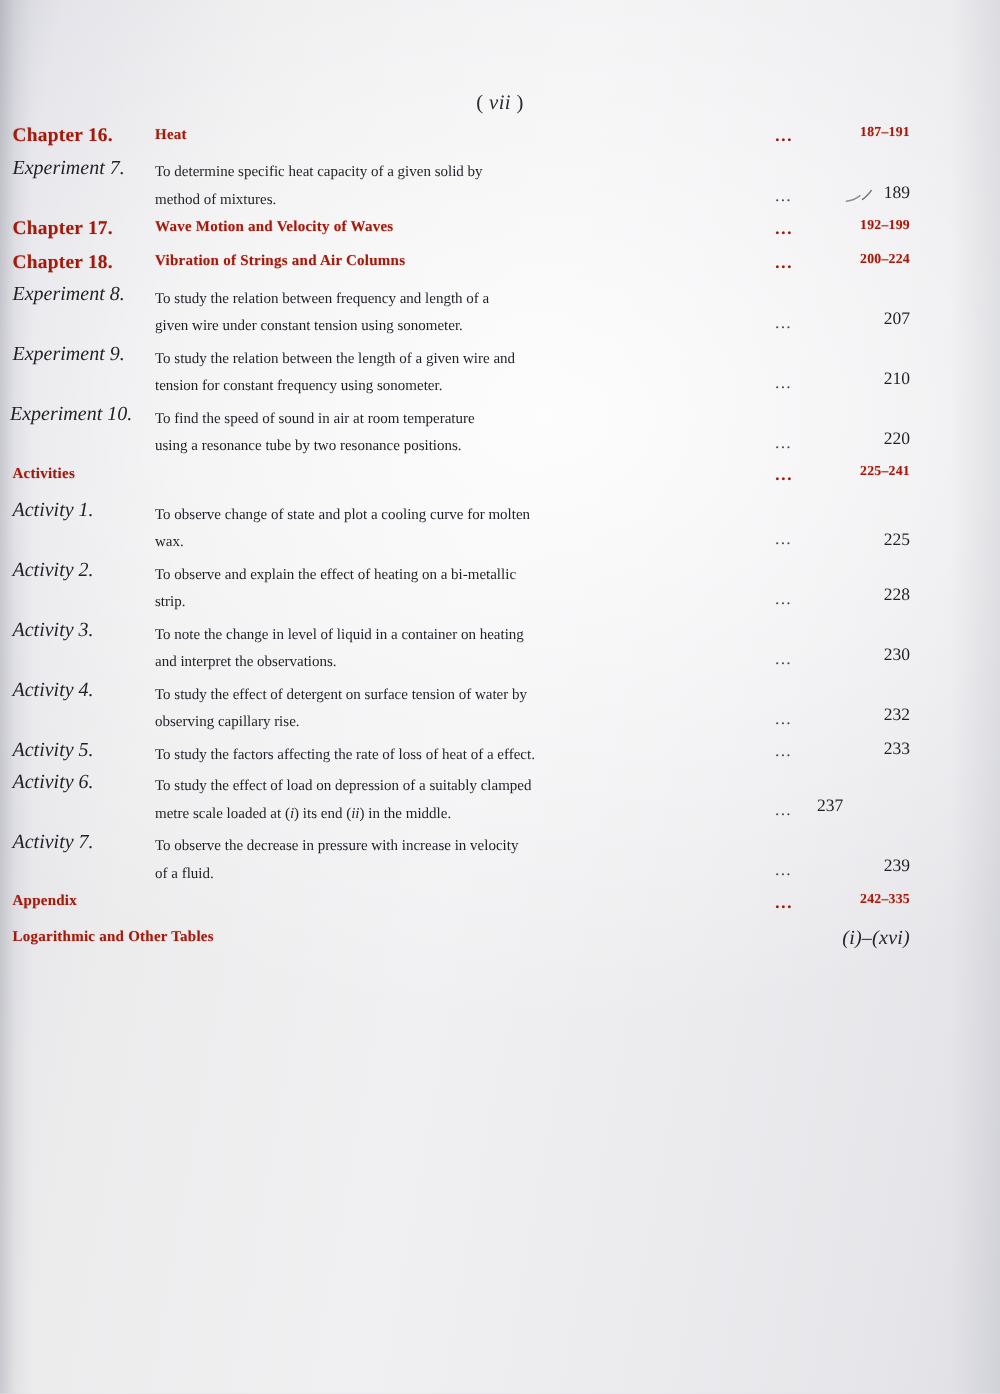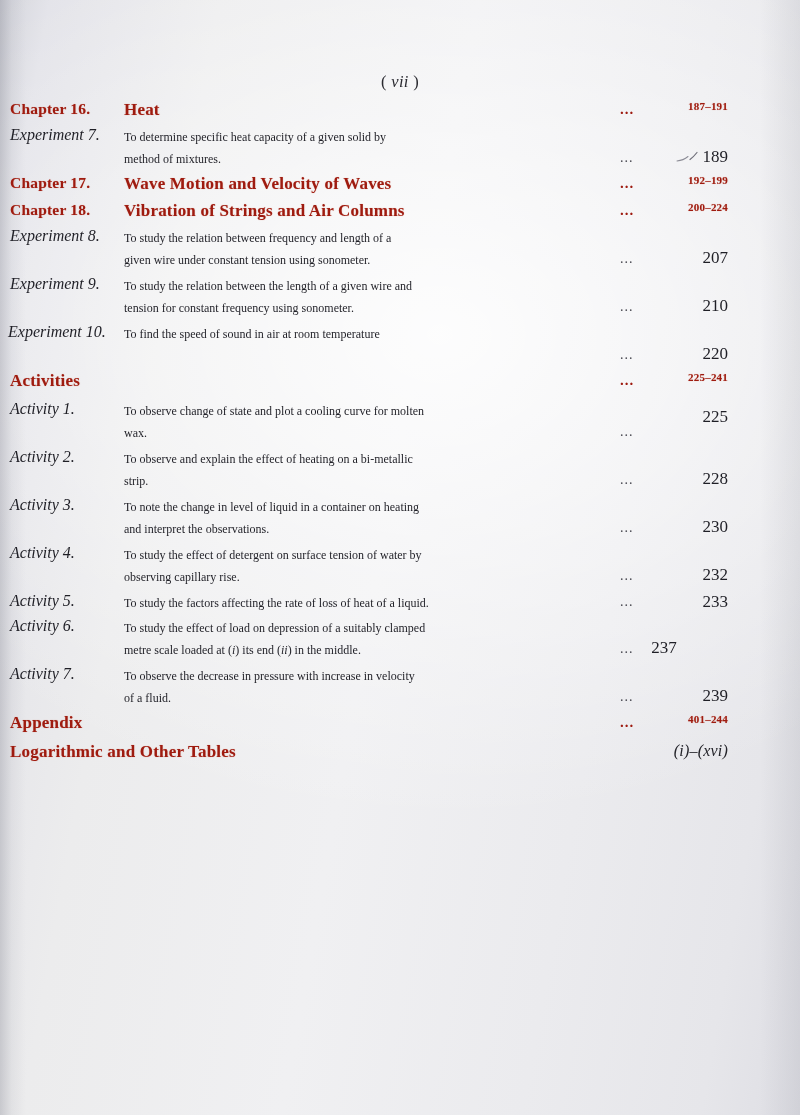--- a/index.html
+++ b/index.html
@@ -80,21 +80,21 @@
     font-size: 15.5px;
     letter-spacing: 0.2px;
     text-shadow: 0 0 1px rgba(200,70,40,0.45);
   }
   .chapline .title {
     position: absolute;
     left: 124px;
     top: 0;
     font-weight: bold;
     color: #9e1b10;
-    font-size: 17px;
+    font-size: 12px;
     letter-spacing: 0.2px;
     text-shadow: 0 0 1px rgba(200,70,40,0.45);
   }
   .chapline .title.flush {
     left: 10px;
   }
   .chapline .dots {
     position: absolute;
     left: 620px;
     top: 1px;
@@ -155,21 +155,21 @@
     left: 620px;
     font-size: 14px;
     color: #4a4a52;
     letter-spacing: 1px;
   }
   .entry .pg {
     position: absolute;
     left: 600px;
     width: 128px;
     text-align: right;
-    font-size: 17px;
+    font-size: 14px;
     color: #1f1f26;
   }
 
   
   .pencil {
     position: absolute;
     left: 676px;
     top: 150px;
     width: 30px;
     height: 14px;
@@ -219,34 +219,34 @@
         <span class="pg" style="top: 21px;">207</span>
       </div>
       <div class="row entry" style="position: absolute; top: 175px; left: 0px; width: 800px;">
         <span class="enum">Experiment 9.</span>
         <span class="desc"><span>To study the relation between the length of a given wire and</span><br><span>tension for constant frequency using sonometer.</span></span>
         <span class="dots" style="top: 24px;">...</span>
         <span class="pg" style="top: 21px;">210</span>
       </div>
       <div class="row entry" style="position: absolute; top: 223px; left: 0px; width: 800px; padding-left: 48px;">
         <span class="enum wide">Experiment 10.</span>
-        <span class="desc"><span>To find the speed of sound in air at room temperature</span><br></span>
+        <span class="desc"><span>To find the speed of sound in air at room temperature</span><br><span>using a resonance tube by two resonance positions.</span></span>
         <span class="dots" style="top: 24px;">...</span>
         <span class="pg" style="top: 21px;">220</span>
       </div>
       <div class="row chapline" style="position: absolute; top: 271px; left: 0px; width: 800px;">
         <span class="title flush">Activities</span>
         <span class="dots">...</span>
         <span class="pages">225–241</span>
       </div>
       <div class="row entry" style="position: absolute; top: 300px; left: 0px; width: 740px;">
         <span class="enum">Activity 1.</span>
         <span class="desc"><span>To observe change of state and plot a cooling curve for molten</span><br><span>wax.</span></span>
         <span class="dots" style="top: 24px;">...</span>
-        <span class="pg" style="top: 7px;">225</span>
+        <span class="pg" style="top: 25px;">225</span>
       </div>
       <div class="row entry" style="position: absolute; top: 348px; left: 0px; width: 800px; padding-left: 38px;">
         <span class="enum">Activity 2.</span>
         <span class="desc"><span>To observe and explain the effect of heating on a bi-metallic</span><br><span>strip.</span></span>
         <span class="dots" style="top: 24px;">...</span>
         <span class="pg" style="top: 21px;">228</span>
       </div>
       <div class="row entry" style="position: absolute; top: 396px; left: 0px; width: 800px;">
         <span class="enum">Activity 3.</span>
         <span class="desc"><span>To note the change in level of liquid in a container on heating</span><br><span>and interpret the observations.</span></span>
@@ -254,40 +254,40 @@
         <span class="pg" style="top: 21px;">230</span>
       </div>
       <div class="row entry" style="position: absolute; top: 444px; left: 0px; width: 800px;">
         <span class="enum">Activity 4.</span>
         <span class="desc"><span>To study the effect of detergent on surface tension of water by</span><br><span>observing capillary rise.</span></span>
         <span class="dots" style="top: 24px;">...</span>
         <span class="pg" style="top: 21px;">232</span>
       </div>
       <div class="row entry" style="position: absolute; top: 492px; left: 0px; width: 800px;">
         <span class="enum">Activity 5.</span>
-        <span class="desc"><span>To study the factors affecting the rate of loss of heat of a liquid.</span></span>
+        <span class="desc"><span>To study the factors affecting the rate of loss of heat of a effect.</span></span>
         <span class="dots" style="top: 2px;">...</span>
         <span class="pg" style="top: 0px;">233</span>
       </div>
       <div class="row entry" style="position: absolute; top: 517px; left: 0px; width: 692px;">
         <span class="enum">Activity 6.</span>
         <span class="desc"><span>To study the effect of load on depression of a suitably clamped</span><br><span>metre scale loaded at (<i>i</i>) its end (<i>ii</i>) in the middle.</span></span>
         <span class="dots" style="top: 24px;">...</span>
         <span class="pg" style="top: 21px; text-align: center;">237</span>
       </div>
       <div class="row entry" style="position: absolute; top: 565px; left: 0px; width: 800px;">
         <span class="enum">Activity 7.</span>
         <span class="desc"><span>To observe the decrease in pressure with increase in velocity</span><br><span>of a fluid.</span></span>
         <span class="dots" style="top: 24px;">...</span>
         <span class="pg" style="top: 21px;">239</span>
       </div>
       <div class="row chapline" style="position: absolute; top: 613px; left: 0px; width: 800px;">
         <span class="title flush">Appendix</span>
         <span class="dots">...</span>
-        <span class="pages">401–244</span>
+        <span class="pages">242–335</span>
       </div>
       <div class="row chapline" style="position: absolute; top: 642px; left: 0px; width: 800px;">
         <span class="title flush">Logarithmic and Other Tables</span>
         <span class="pages black">(i)–(xvi)</span>
       </div>
     </div>
 
   <svg class="pencil" viewBox="0 0 30 14">
     <path d="M1 11 C6 10.5, 9 9, 12 6.5" stroke="#8c8c96" stroke-width="1.1" fill="none" stroke-linecap="round"></path>
     <path d="M14 9.5 C17 7.5, 19 5, 21 2.5" stroke="#6f6f7a" stroke-width="1.2" fill="none" stroke-linecap="round"></path>

